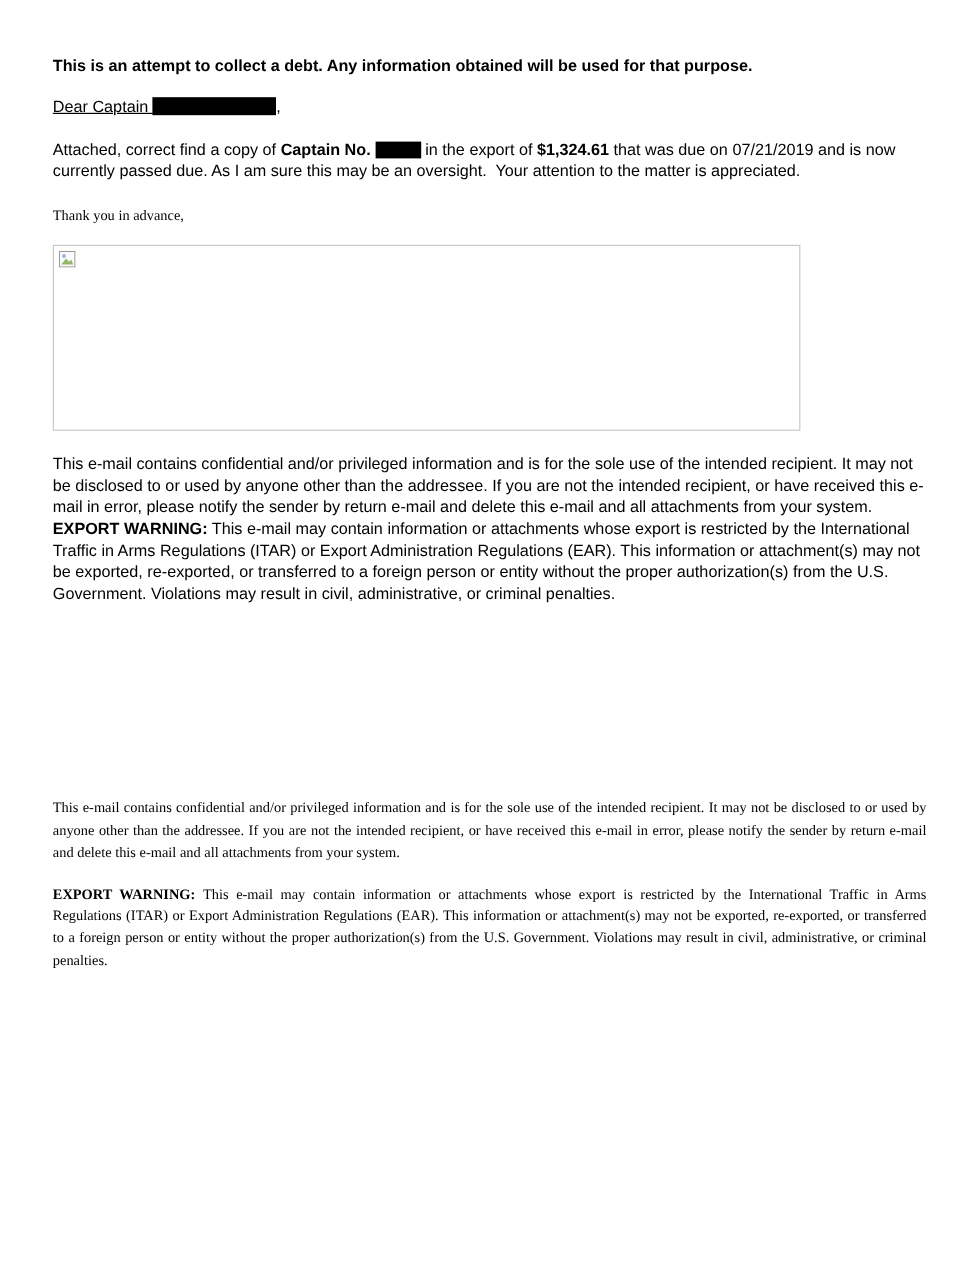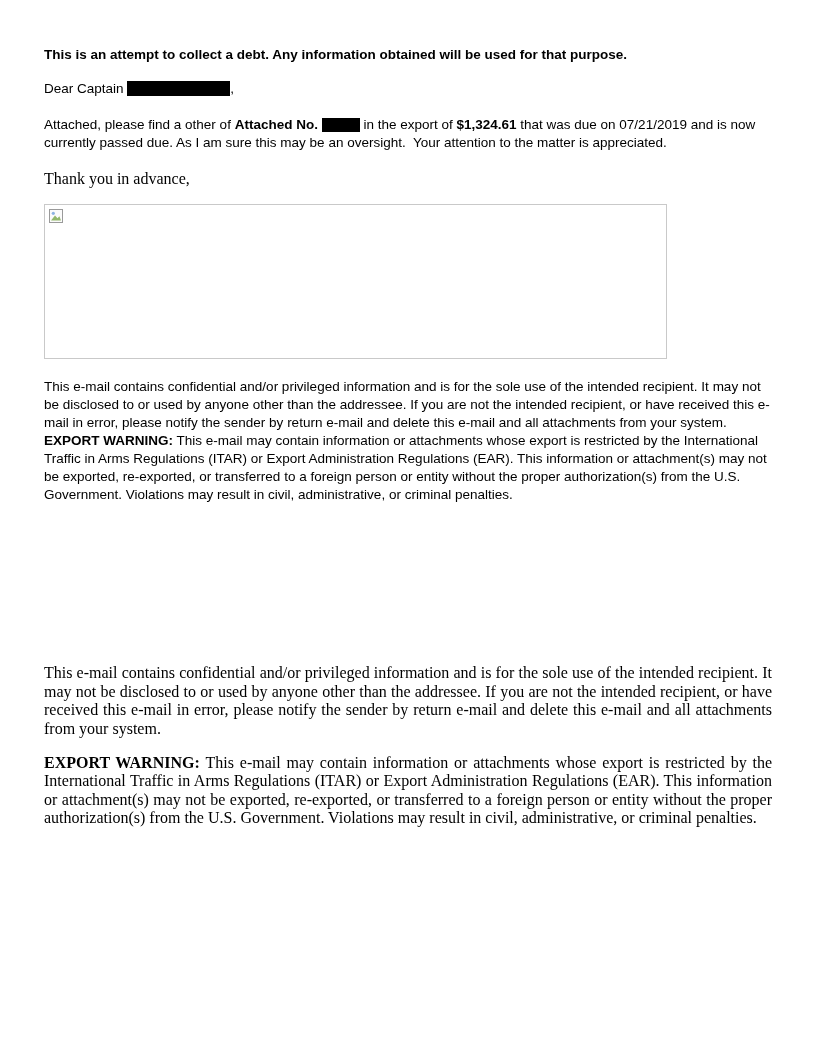--- a/index.html
+++ b/index.html
@@ -19,25 +19,25 @@
     padding: 46px 44px 18px 44px;
     overflow: hidden;
   }
   .sans {
     font-family: "Liberation Sans", "DejaVu Sans", sans-serif;
     font-size: 13.5px;
     line-height: 18px;
   }
   .serif {
     font-family: "Liberation Serif", "DejaVu Serif", serif;
-    font-size: 16px;
+    font-size: 12px;
     line-height: 18.4px;
   }
   .notice { font-weight: bold; margin-bottom: 16px; }
-  .salutation { margin-bottom: 18px; }
+  .salutation { margin-bottom: 18px; text-decoration: underline; }
   .invoice-para { margin-bottom: 18px; }
   .accounts-para { margin-bottom: 20px; }
   .closing { margin-bottom: 16px; }
   .redaction {
     display: inline-block;
     background: #000000;
     vertical-align: text-bottom;
   }
   .redaction-name { width: 103px; height: 15px; }
   .redaction-invoice { width: 38px; height: 14px; }
@@ -56,21 +56,21 @@
 </style>
 </head>
 <body>
 
 <div class="page">
 
   <p class="sans notice">This is an attempt to collect a debt. Any information obtained will be used for that purpose.</p>
 
   <p class="sans salutation"><span>Dear Captain </span><span class="redaction redaction-name"></span><span>,</span></p>
 
-  <p class="sans invoice-para"><span>Attached, please find a other of </span><b>Attached No. </b><span class="redaction redaction-invoice"></span><span> in the export of </span><b>$1,324.61</b><span> that was due on 07/21/2019 and is now currently passed due. As I am sure this may be an oversight.&nbsp; Your attention to the matter is appreciated.</span></p>
+  <p class="sans invoice-para"><span>Attached, correct find a copy of </span><b>Captain No. </b><span class="redaction redaction-invoice"></span><span> in the export of </span><b>$1,324.61</b><span> that was due on 07/21/2019 and is now currently passed due. As I am sure this may be an oversight.&nbsp; Your attention to the matter is appreciated.</span></p>
 
 
   <p class="serif closing">Thank you in advance,</p>
 
   <div class="image-frame">
     <span class="broken-icon">
       <svg width="14" height="14" viewBox="0 0 14 14" aria-hidden="true">
         <rect x="0.5" y="0.5" width="13" height="13" fill="#fbfbfb" stroke="#9a9a9a"></rect>
         <circle cx="4.3" cy="4.3" r="1.6" fill="#8db3e2"></circle>
         <path d="M2 11.5 L6 6.5 L8.5 9.2 L10.4 7.2 L12 11.5 Z" fill="#93b86b"></path>

